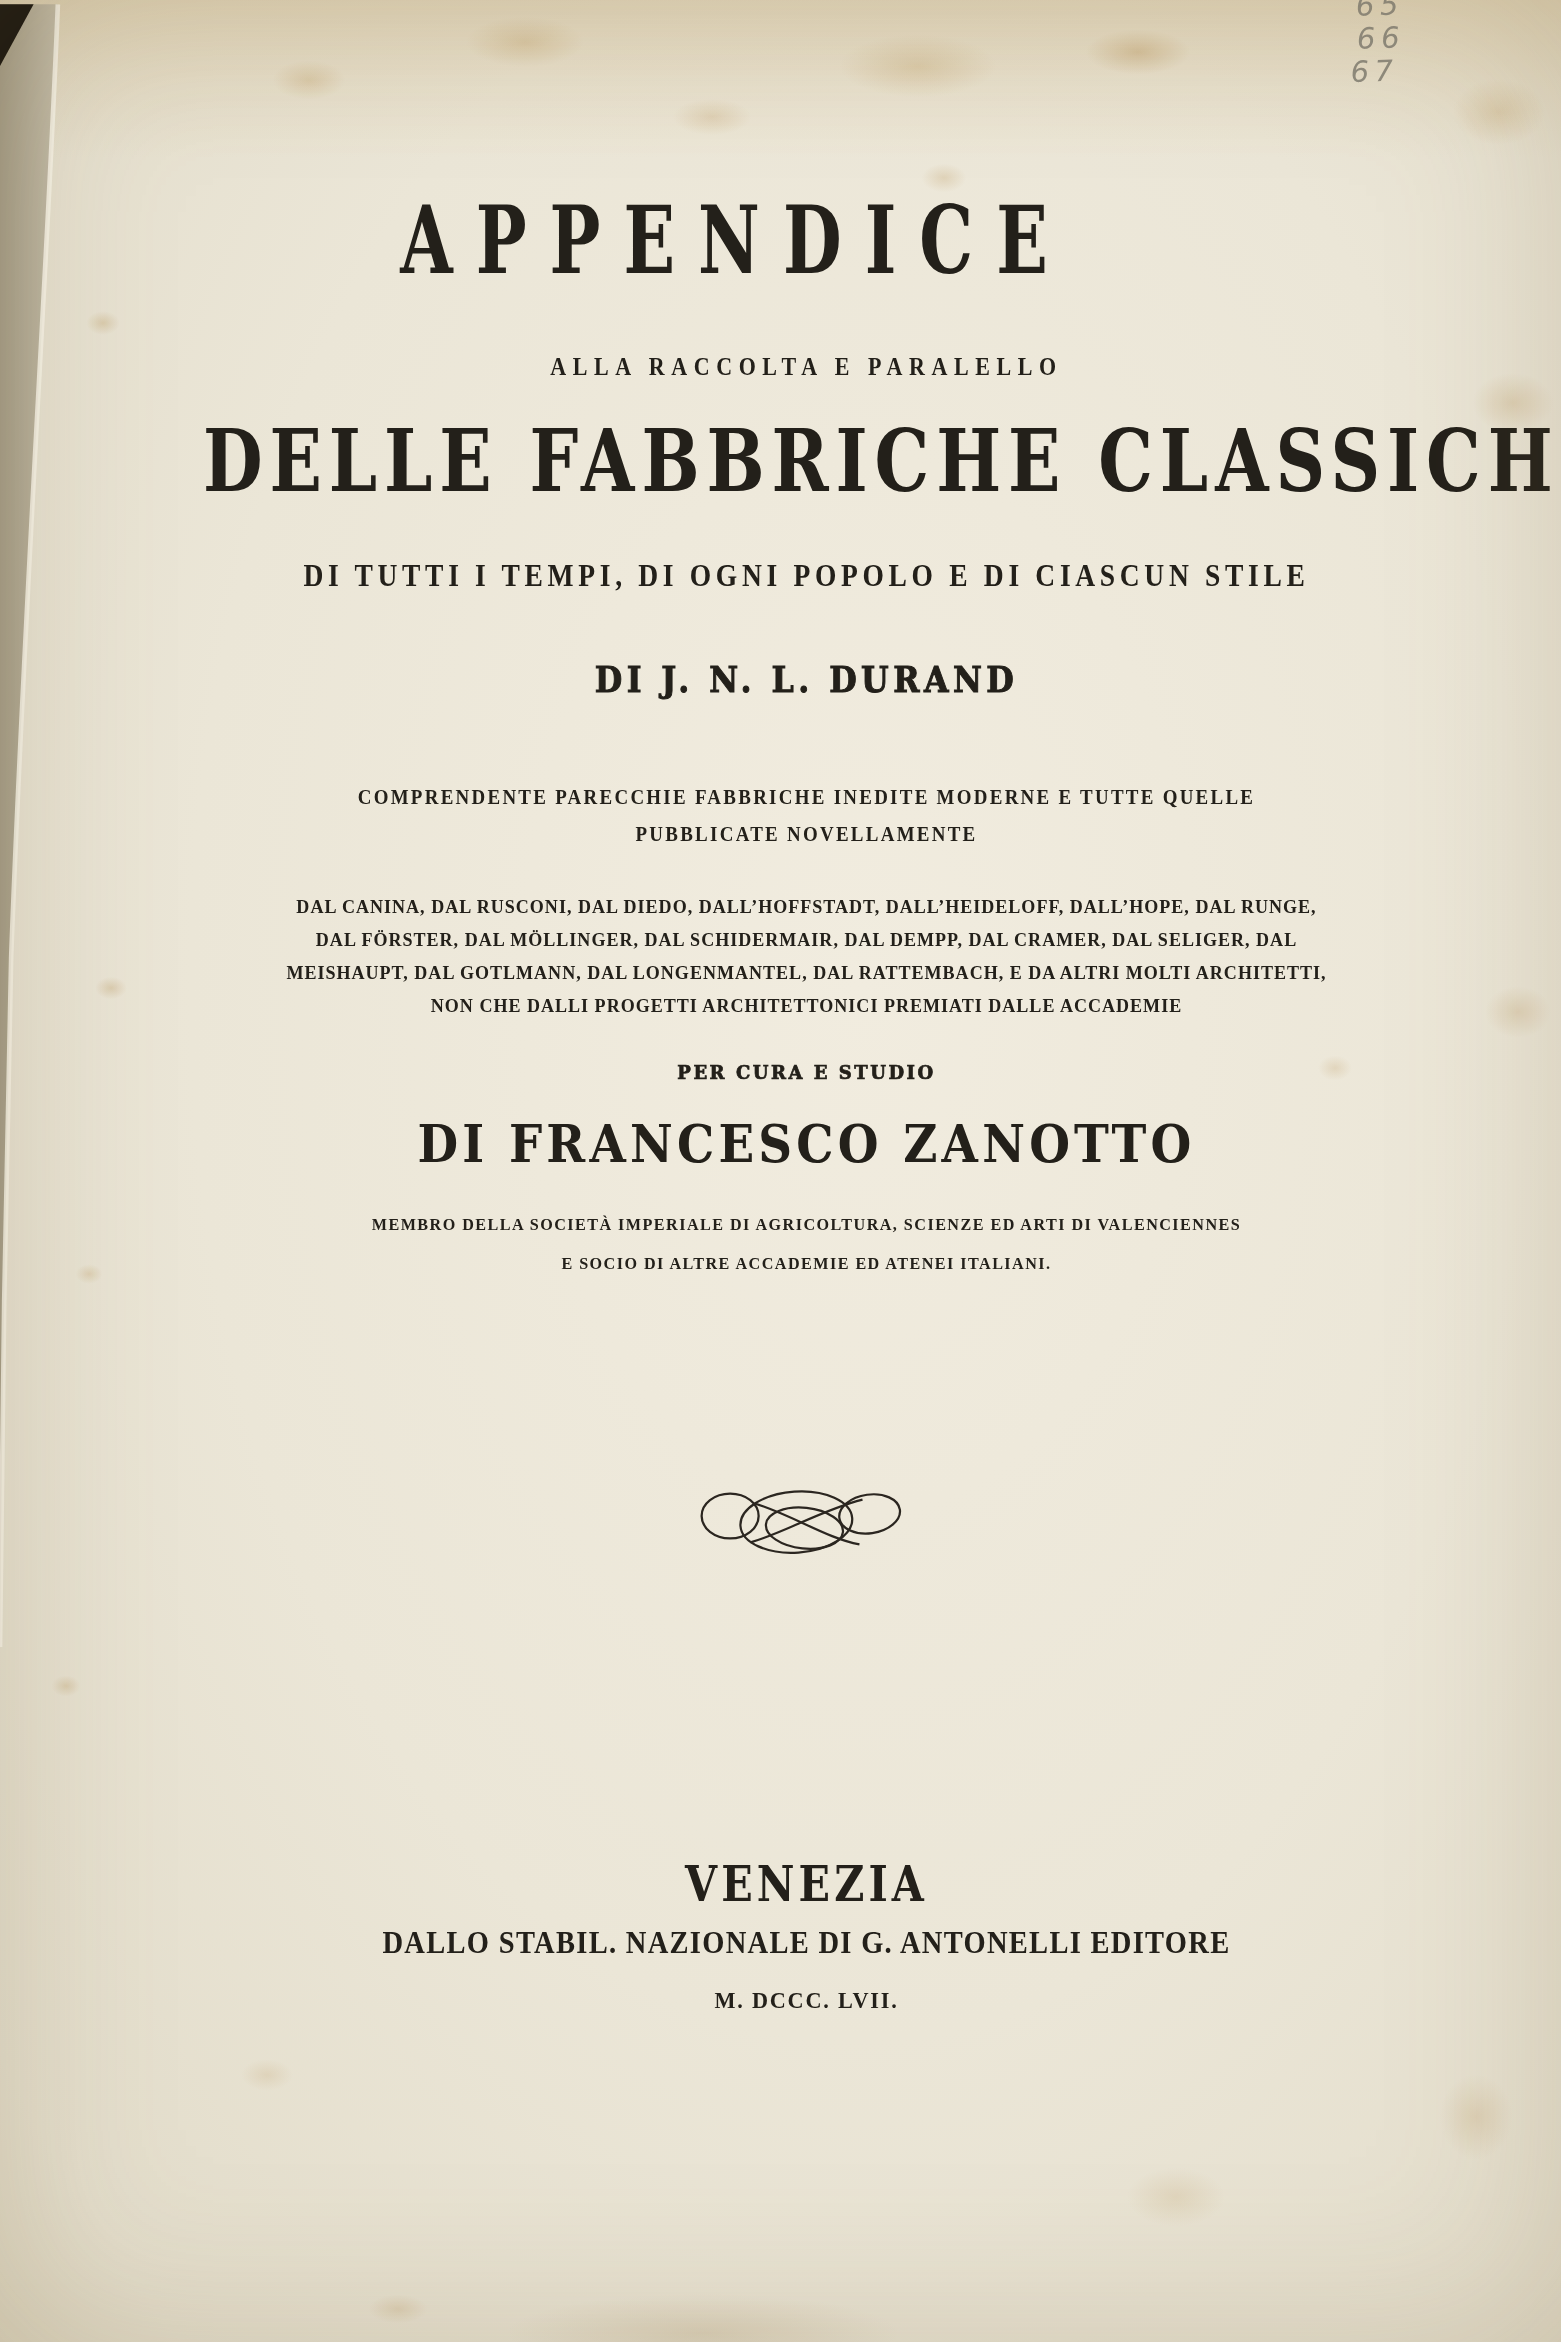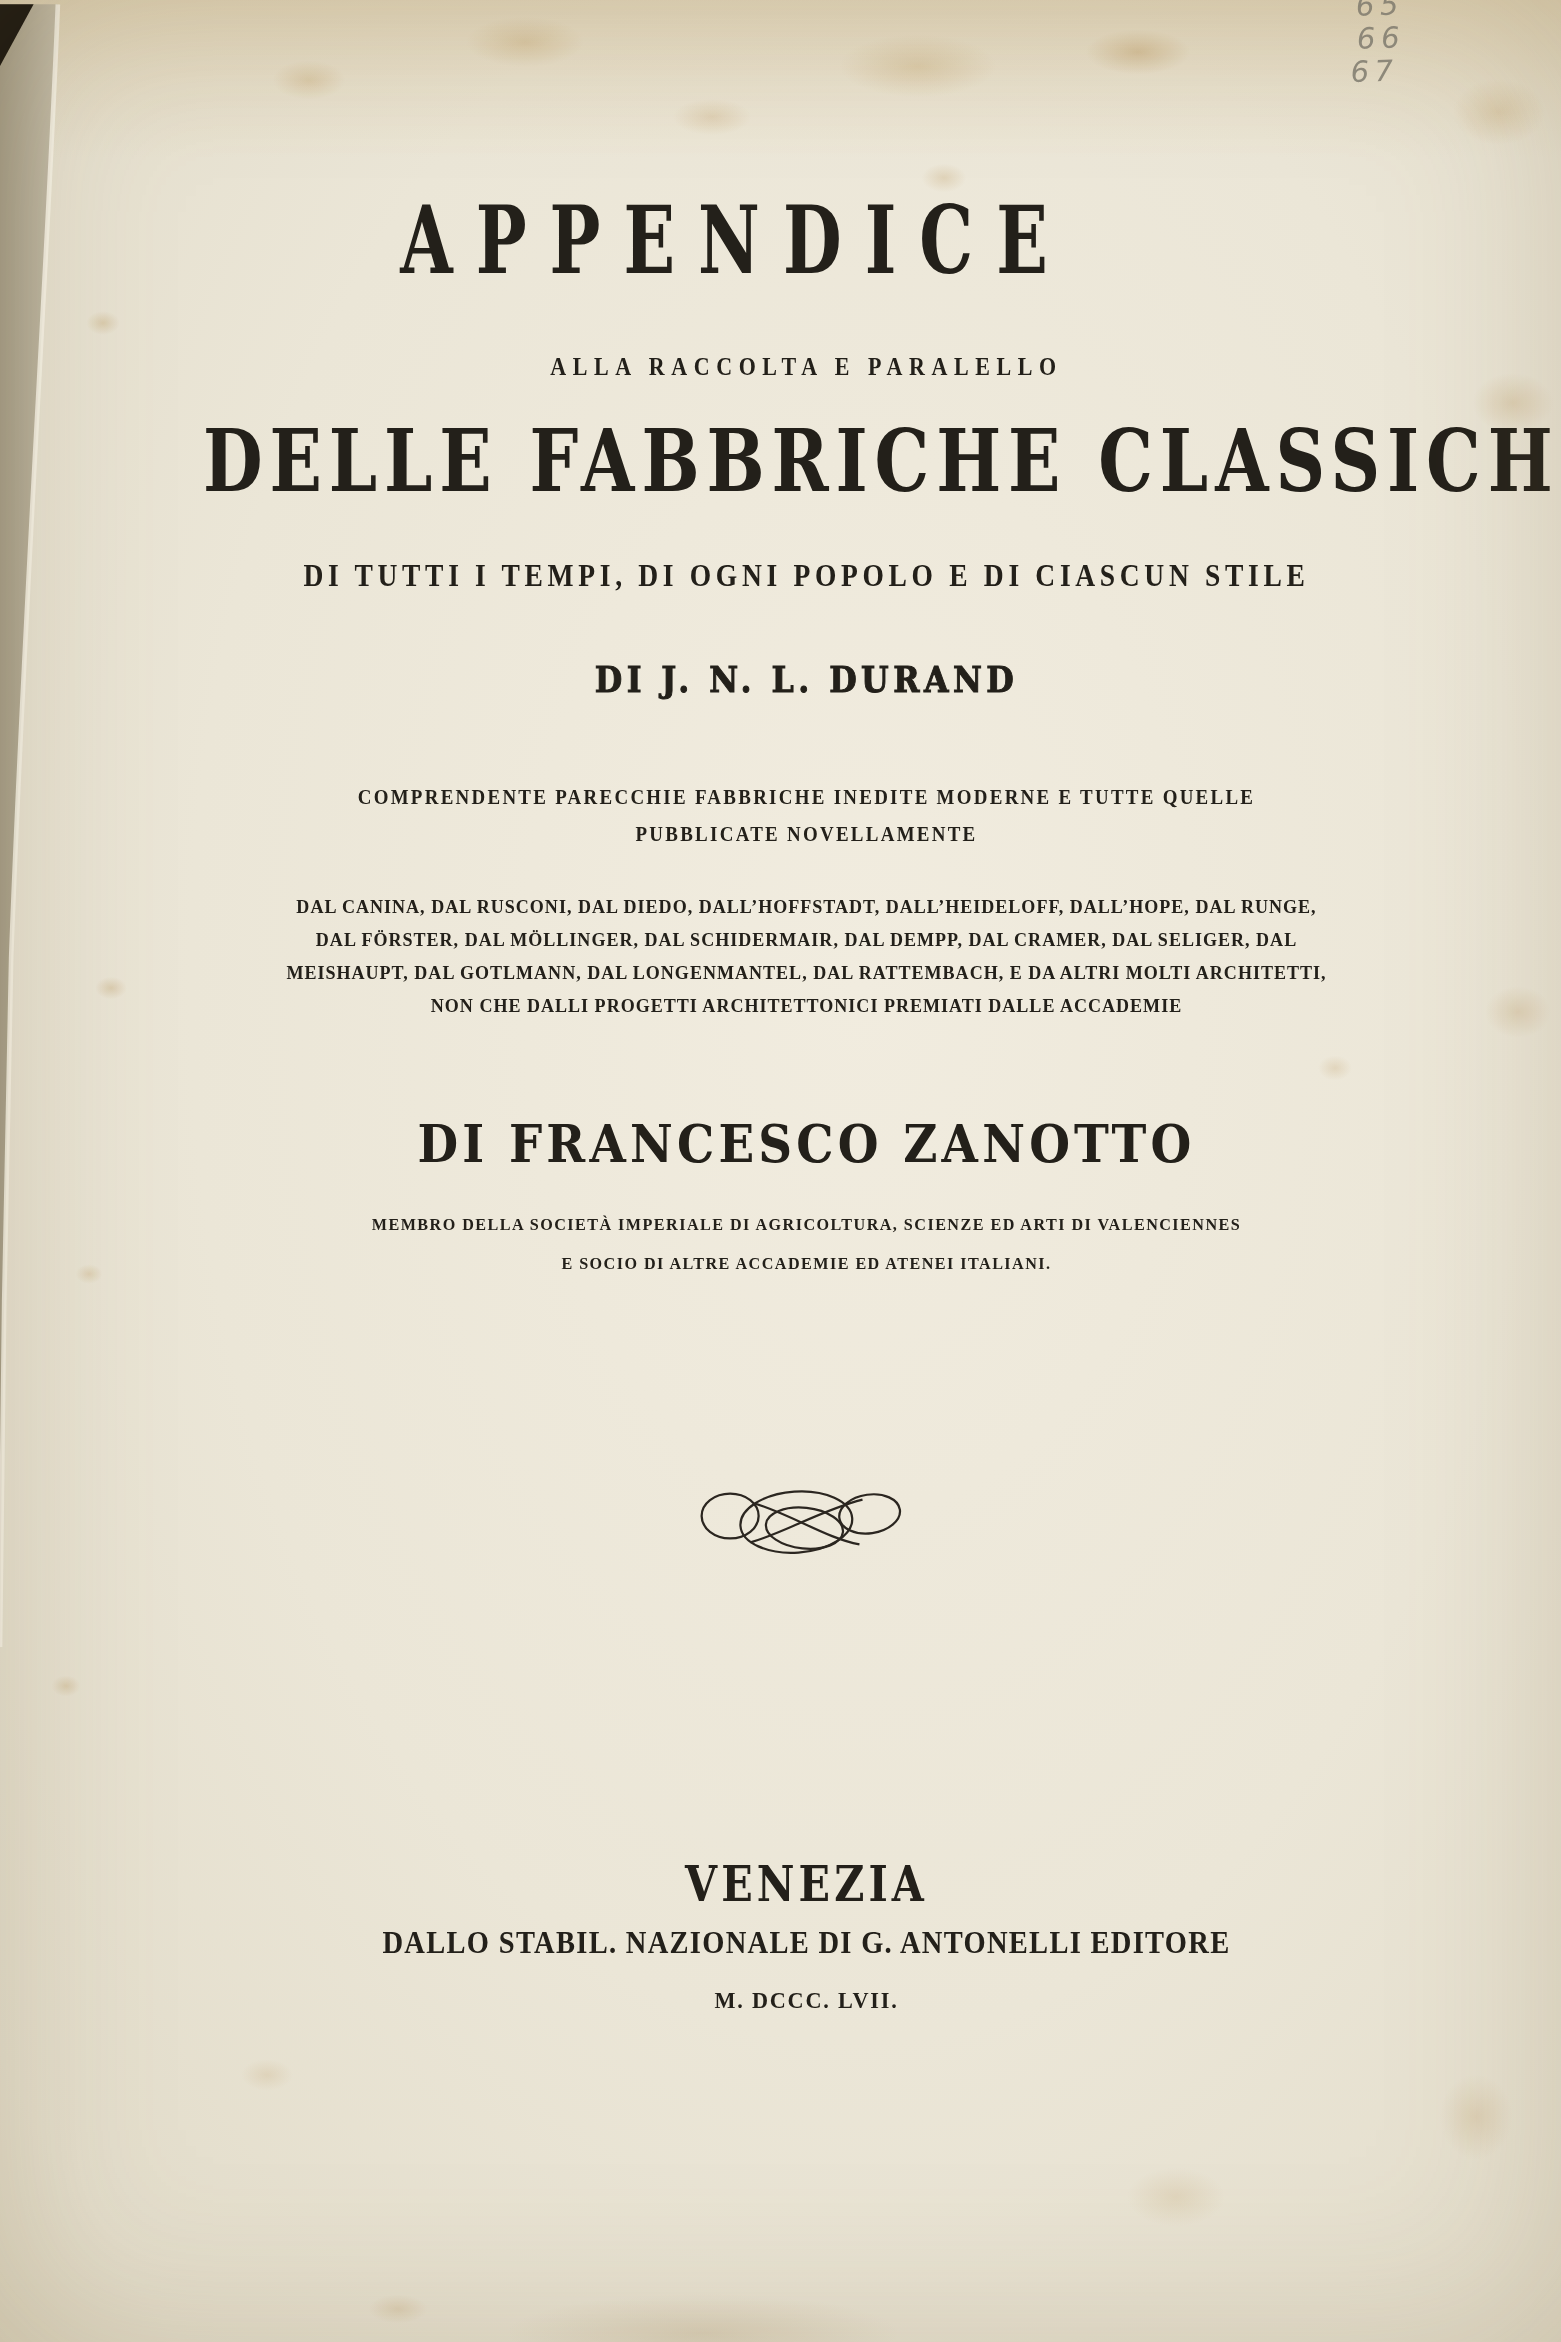--- a/index.html
+++ b/index.html
@@ -147,20 +147,21 @@
 
     <div class="line desc-2">PUBBLICATE NOVELLAMENTE</div>
 
     <div class="sources">
       <div class="src-line">DAL CANINA, DAL RUSCONI, DAL DIEDO, DALL’HOFFSTADT, DALL’HEIDELOFF, DALL’HOPE, DAL RUNGE,</div>
       <div class="src-line">DAL FÖRSTER, DAL MÖLLINGER, DAL SCHIDERMAIR, DAL DEMPP, DAL CRAMER, DAL SELIGER, DAL</div>
       <div class="src-line">MEISHAUPT, DAL GOTLMANN, DAL LONGENMANTEL, DAL RATTEMBACH, E DA ALTRI MOLTI ARCHITETTI,</div>
       <div class="src-line">NON CHE DALLI PROGETTI ARCHITETTONICI PREMIATI DALLE ACCADEMIE</div>
     </div>
 
+    <div class="line curator-intro">PER CURA E STUDIO</div>
 
     <div class="line curator-name">DI FRANCESCO ZANOTTO</div>
 
     <div class="line cur-title-1">MEMBRO DELLA SOCIETÀ IMPERIALE DI AGRICOLTURA, SCIENZE ED ARTI DI VALENCIENNES</div>
 
     <div class="line cur-title-2">E SOCIO DI ALTRE ACCADEMIE ED ATENEI ITALIANI.</div>
 
     <div class="ornament">
       <svg width="309" height="112" viewBox="0 0 300 110" fill="none" stroke="#2b2620" stroke-width="2.2" aria-hidden="true">
         <ellipse cx="75" cy="52" rx="28" ry="22"></ellipse>

